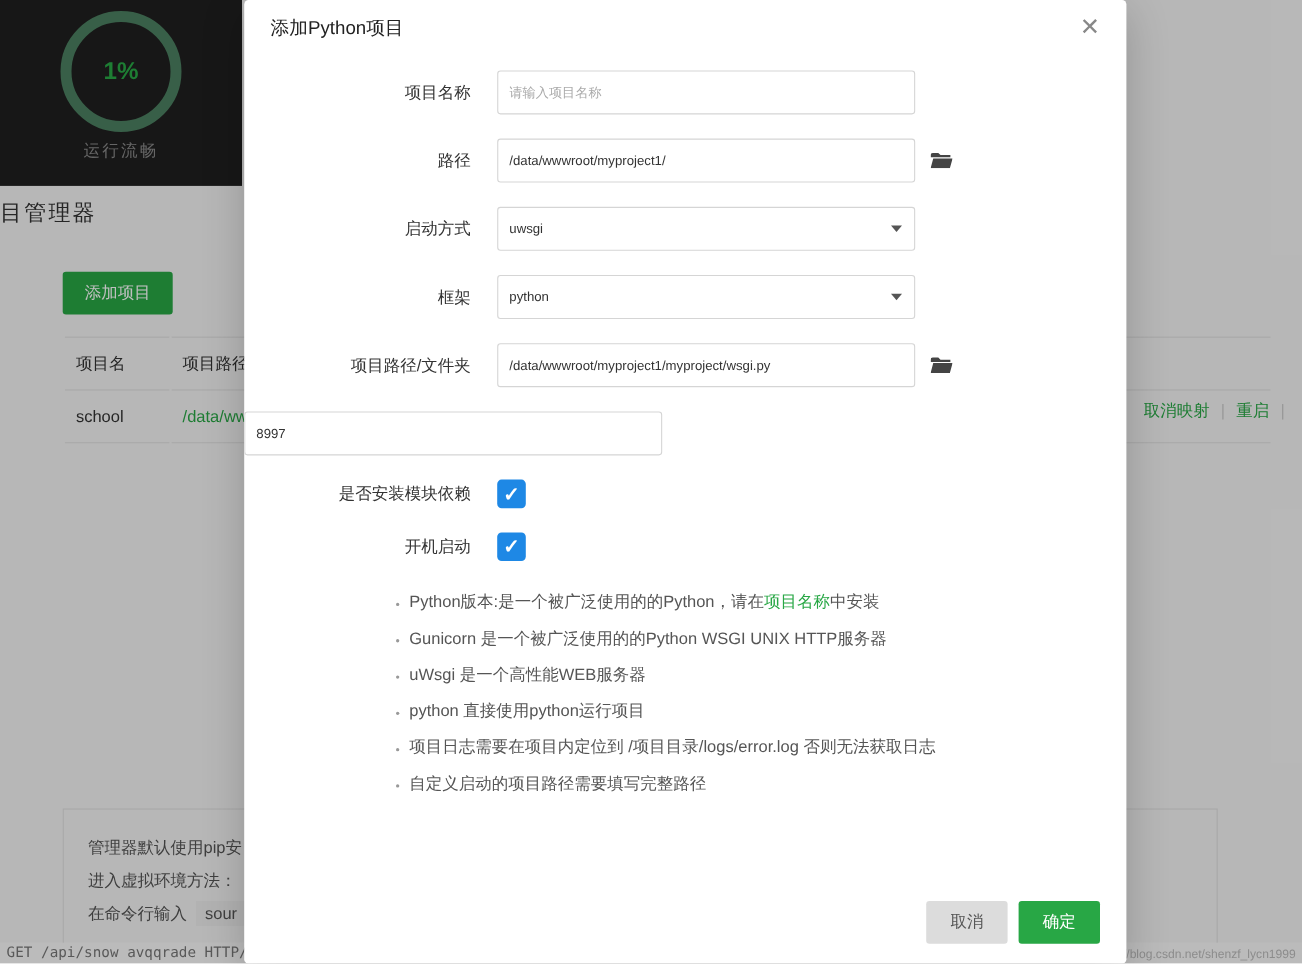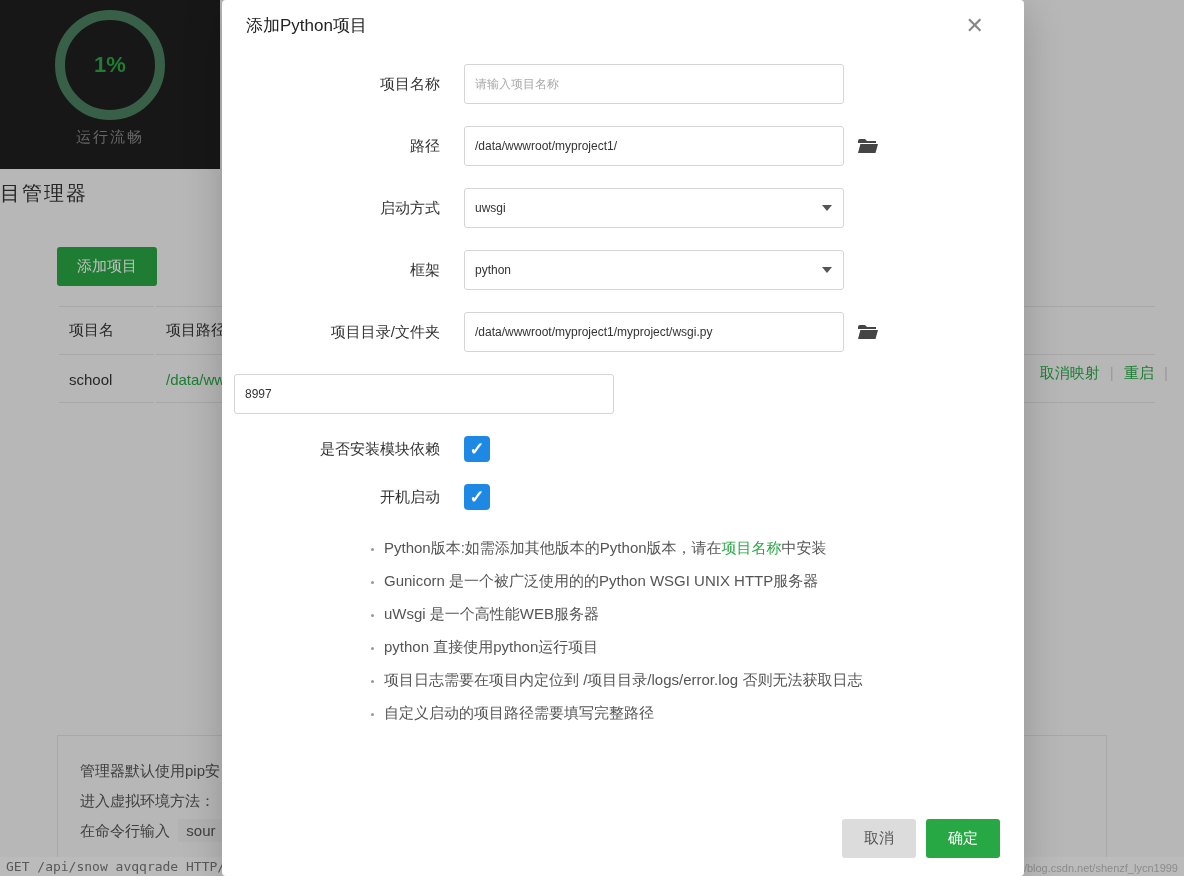--- a/index.html
+++ b/index.html
@@ -22,25 +22,25 @@
 .bg-link { color: #28a745; }
 .bg-actions { position: absolute; right: 10px; top: 364px; font-size: 15px; }
 .bg-actions .sep { color: #ccc; margin: 0 6px; }
 
 .bg-note { position: absolute; left: 57px; top: 735px; border: 1px solid #e0e0e0; padding: 20px 22px; width: 1050px; font-size: 15px; line-height: 2; color: #555; }
 .bg-log { position: absolute; left: 0; bottom: 0; width: 100%; background: #fafafa; color: #777; padding: 2px 6px; font-size: 13px; font-family: monospace; white-space: pre; }
 .bg-watermark { position: absolute; right: 6px; bottom: 2px; color: #bbb; font-size: 11px; }
 
 
 .modal { position: absolute; left: 222px; top: 0; width: 802px; height: 876px; background: #fff; border-radius: 4px; box-shadow: 0 10px 40px rgba(0,0,0,0.2); display: flex; flex-direction: column; overflow: hidden; }
-.modal-header { display: flex; align-items: flex-end; justify-content: space-between; padding: 14px 40px 10px 24px; }
+.modal-header { display: flex; align-items: flex-start; justify-content: space-between; padding: 14px 24px 10px 24px; }
 .modal-title { font-size: 17px; color: #222; font-weight: 400; }
 .modal-close { font-size: 22px; color: #888; cursor: pointer; background: none; border: none; line-height: 1; }
 
-.modal-scroll { flex: 1; overflow-y: auto; padding: 6px 0 0 12px; position: relative; }
+.modal-scroll { flex: 1; overflow-y: auto; padding: 6px 0 0 0; position: relative; }
 .modal-scroll::-webkit-scrollbar { width: 8px; }
 .modal-scroll::-webkit-scrollbar-thumb { background: #c9c9c9; border-radius: 4px; }
 
 .form-row { display: flex; align-items: center; padding: 11px 0 11px 0; }
 .form-label { width: 230px; text-align: right; padding-right: 24px; font-size: 15px; color: #333; }
 .form-control-wrap { display: flex; align-items: center; gap: 14px; }
 .text-input, .select-input { width: 380px; height: 40px; border: 1px solid #d5d5d5; border-radius: 3px; padding: 0 10px; font-size: 12px; color: #333; background: #fff; }
 .select-input { appearance: none; -webkit-appearance: none; background-image: none; padding-right: 30px; position: relative; }
 .select-wrap { position: relative; display: inline-block; }
 .select-wrap::after { content: ""; position: absolute; right: 12px; top: 50%; width: 0; height: 0; border-left: 5px solid transparent; border-right: 5px solid transparent; border-top: 6px solid #555; transform: translateY(-50%); pointer-events: none; }
@@ -136,21 +136,21 @@
     </div>
 
     <div class="form-row">
       <div class="form-label">框架</div>
       <div class="form-control-wrap">
         <span class="select-wrap"><select class="select-input"><option>python</option></select></span>
       </div>
     </div>
 
     <div class="form-row">
-      <div class="form-label">项目目录/文件夹</div>
+      <div class="form-label">项目路径/文件夹</div>
       <div class="form-control-wrap">
         <input class="text-input" value="/data/wwwroot/myproject1/myproject/wsgi.py" style="">
         <span class="folder-icon">
           <svg width="20" height="16" viewBox="0 0 20 16">
               <path fill="#444" d="M2 2h5l2 2h9v2H0V4a2 2 0 0 1 2-2zm18 5l-2.5 9H0l2.4-9H20z"></path>
             </svg>
         </span>
       </div>
     </div>
 
@@ -169,21 +169,21 @@
 
     <div class="form-row">
       <div class="form-label">开机启动</div>
       <div class="form-control-wrap">
         <span class="checkbox-input"></span>
       </div>
     </div>
 
     <div class="tips">
       <ul>
-        <li><span>Python版本:如需添加其他版本的Python版本，请在</span><span class="hl">项目名称</span><span>中安装</span></li>
+        <li><span>Python版本:是一个被广泛使用的的Python，请在</span><span class="hl">项目名称</span><span>中安装</span></li>
         <li>Gunicorn 是一个被广泛使用的的Python WSGI UNIX HTTP服务器</li>
         <li>uWsgi 是一个高性能WEB服务器</li>
         <li>python 直接使用python运行项目</li>
         <li>项目日志需要在项目内定位到 /项目目录/logs/error.log 否则无法获取日志</li>
         <li>自定义启动的项目路径需要填写完整路径</li>
       </ul>
     </div>
 
   </div>
 

